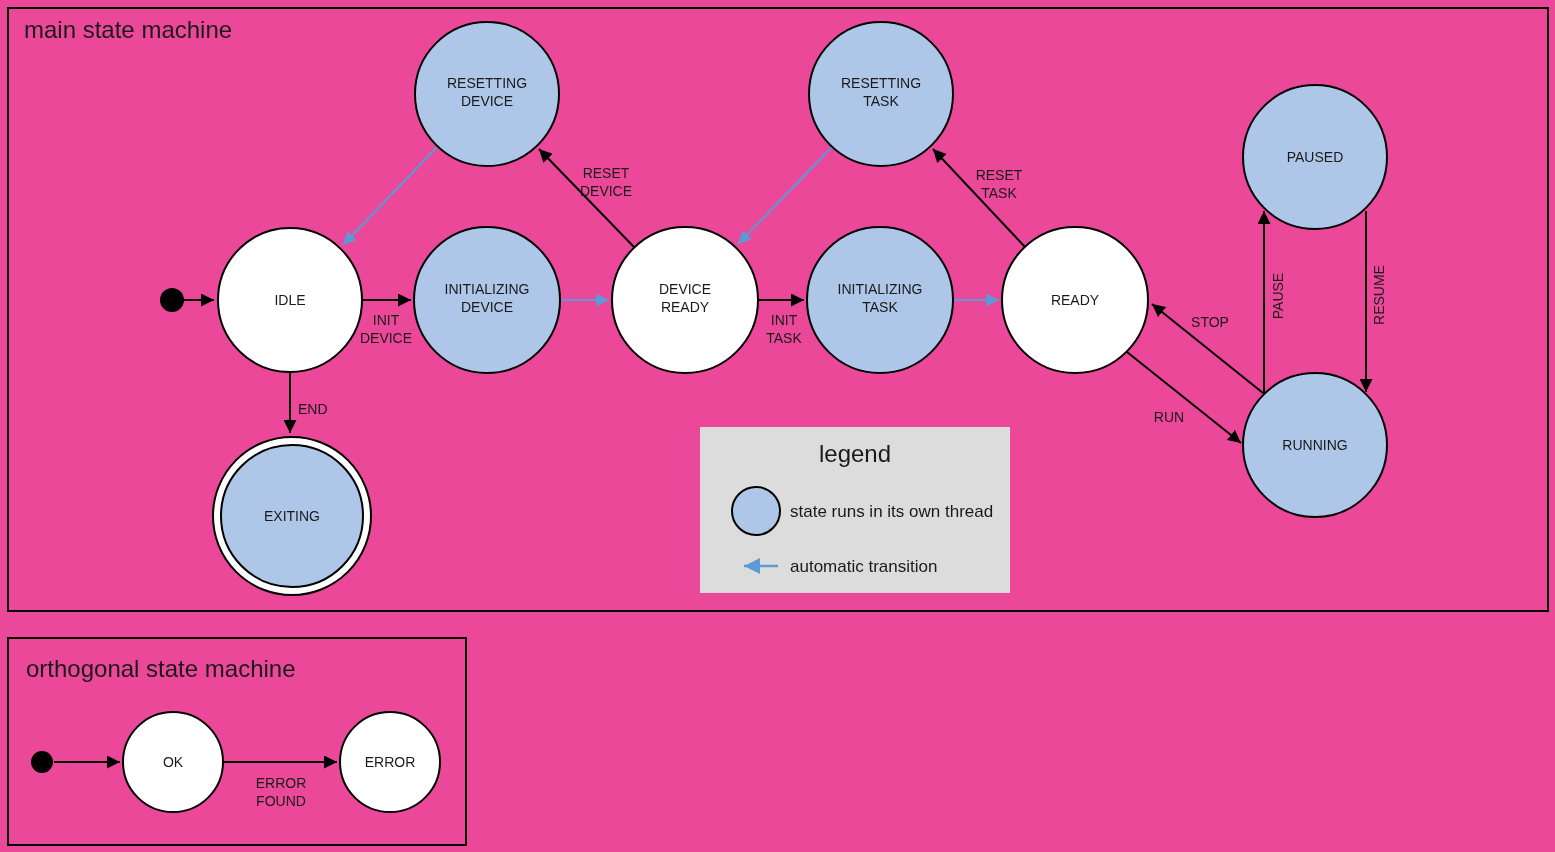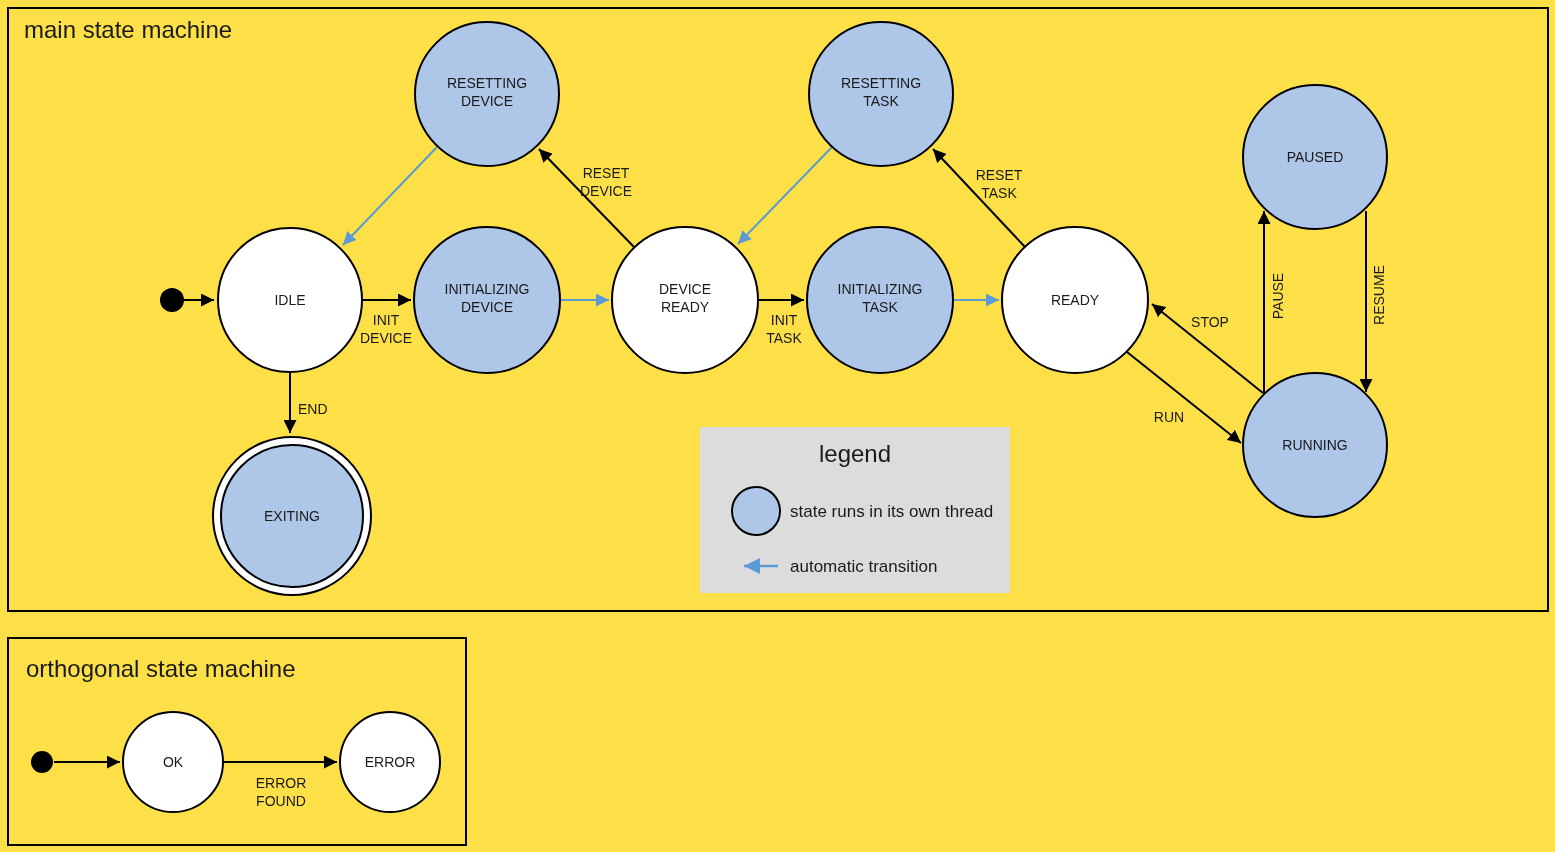--- a/index.html
+++ b/index.html
@@ -1,16 +1,16 @@
 <!DOCTYPE html>
 <html><head>
 <meta charset="utf-8">
 <style>
   html, body { margin: 0; padding: 0; background: #ffffff; }
-  .canvas { position: relative; width: 1555px; height: 852px; background: #fde047; }
+  .canvas { position: relative; width: 1555px; height: 852px; background: #ec4899; }
   svg text { font-family: "Liberation Sans", sans-serif; fill: #1a1a1a; }
   .lbl        { font-size: 14px; text-anchor: middle; }
   .lbl-start  { font-size: 14px; text-anchor: start; }
   .title      { font-size: 24px; text-anchor: start; }
   .legend-title { font-size: 24px; text-anchor: middle; }
   .legend-item  { font-size: 17px; text-anchor: start; }
 </style>
 </head>
 <body>
 

